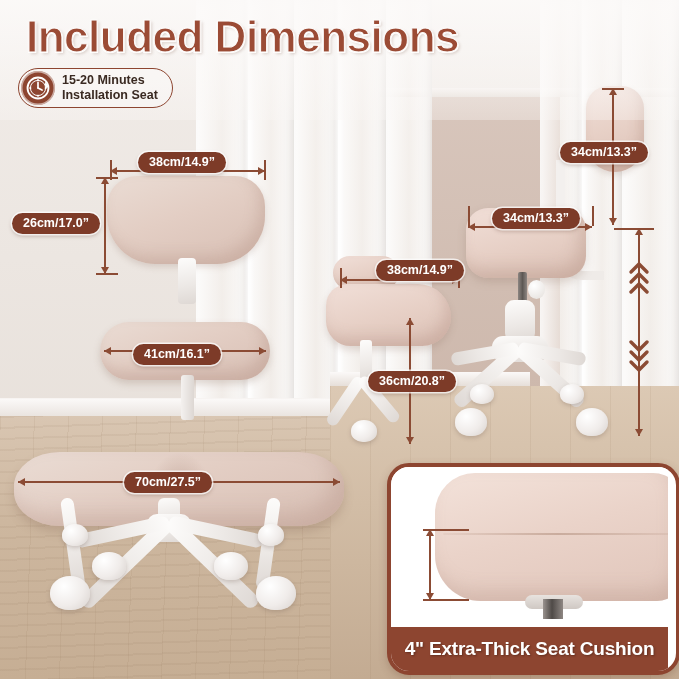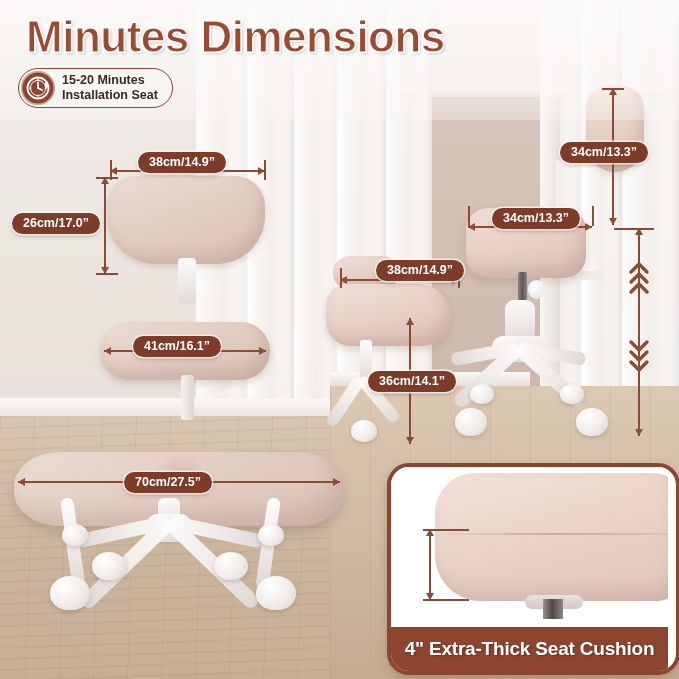--- a/index.html
+++ b/index.html
@@ -200,21 +200,21 @@
   <div class="tick-v" style="left:264px;top:160px;height:20px;"></div>
   <div class="dim-h" style="left:110px;top:170px;width:155px;"></div>
   <div class="pill" style="left:138px;top:152px;">38cm/14.9”</div>
 
   <div class="tick-h" style="left:96px;top:177px;width:22px;"></div>
   <div class="tick-h" style="left:96px;top:273px;width:22px;"></div>
   <div class="dim-v" style="left:104px;top:177px;height:97px;"></div>
   <div class="pill" style="left:12px;top:213px;">26cm/17.0”</div>
 
   <div class="dim-h" style="left:104px;top:350px;width:162px;"></div>
-  <div class="pill" style="left:133px;top:336px;">41cm/16.1”</div>
+  <div class="pill" style="left:133px;top:344px;">41cm/16.1”</div>
 
   <div class="b-seat pink"></div>
   <div class="b-seat-split"></div>
   <div class="b-col white-part"></div>
   <div class="b-hub white-part"></div>
 
   <div class="b-leg white-part" style="left:162px;top:522px;width:15px;height:120px;transform:rotate(46deg);"></div>
   <div class="b-leg white-part" style="left:162px;top:522px;width:15px;height:120px;transform:rotate(-46deg);"></div>
   <div class="b-leg white-part" style="left:162px;top:522px;width:14px;height:96px;transform:rotate(78deg);"></div>
   <div class="b-leg white-part" style="left:162px;top:522px;width:14px;height:96px;transform:rotate(-78deg);"></div>
@@ -237,21 +237,21 @@
   <div class="b-leg white-part" style="left:355px;top:378px;width:12px;height:56px;transform:rotate(34deg);"></div>
   <div class="b-leg white-part" style="left:355px;top:378px;width:12px;height:56px;transform:rotate(-40deg);"></div>
   <div class="caster" style="left:351px;top:420px;width:26px;height:22px;"></div>
 
   <div class="tick-v" style="left:340px;top:268px;height:20px;"></div>
   <div class="tick-v" style="left:458px;top:268px;height:20px;"></div>
   <div class="dim-h" style="left:340px;top:279px;width:119px;"></div>
   <div class="pill" style="left:376px;top:260px;">38cm/14.9”</div>
 
   <div class="dim-v" style="left:409px;top:318px;height:126px;"></div>
-  <div class="pill" style="left:368px;top:371px;">36cm/14.1”</div>
+  <div class="pill" style="left:368px;top:371px;">36cm/20.8”</div>
 
   <div class="r-back pink2"></div>
   <div class="r-bracket"></div>
   <div class="r-seat pink2"></div>
   <div class="r-gas"></div>
   <div class="r-knob"></div>
   <div class="r-col white-part"></div>
   <div class="r-hub white-part"></div>
 
   <div class="r-leg white-part" style="left:512px;top:348px;width:14px;height:84px;transform:rotate(48deg);"></div>
@@ -302,21 +302,21 @@
       <div class="tick-h" style="left:32px;top:62px;width:46px;"></div>
       <div class="tick-h" style="left:32px;top:132px;width:46px;"></div>
       <div class="dim-v" style="left:38px;top:62px;height:71px;"></div>
     </div>
     <div class="inset-bar">
       <span class="inset-bar-txt">4" Extra-Thick Seat Cushion</span>
     </div>
   </div>
 
   <div class="header">
-    <div class="title">Minutes Dimensions</div>
+    <div class="title">Included Dimensions</div>
 
     <div class="badges">
 
       <div class="badge">
         <span class="badge-icon">
           <svg width="26" height="26" viewBox="0 0 26 26">
             <circle cx="13" cy="13" r="10.5" fill="none" stroke="#fff" stroke-width="1.8"></circle>
             <circle cx="13" cy="13" r="7.6" fill="none" stroke="#fff" stroke-width="1"></circle>
             <g stroke="#fff" stroke-width="1.1" stroke-linecap="round">
               <line x1="13" y1="4.2" x2="13" y2="6"></line>

